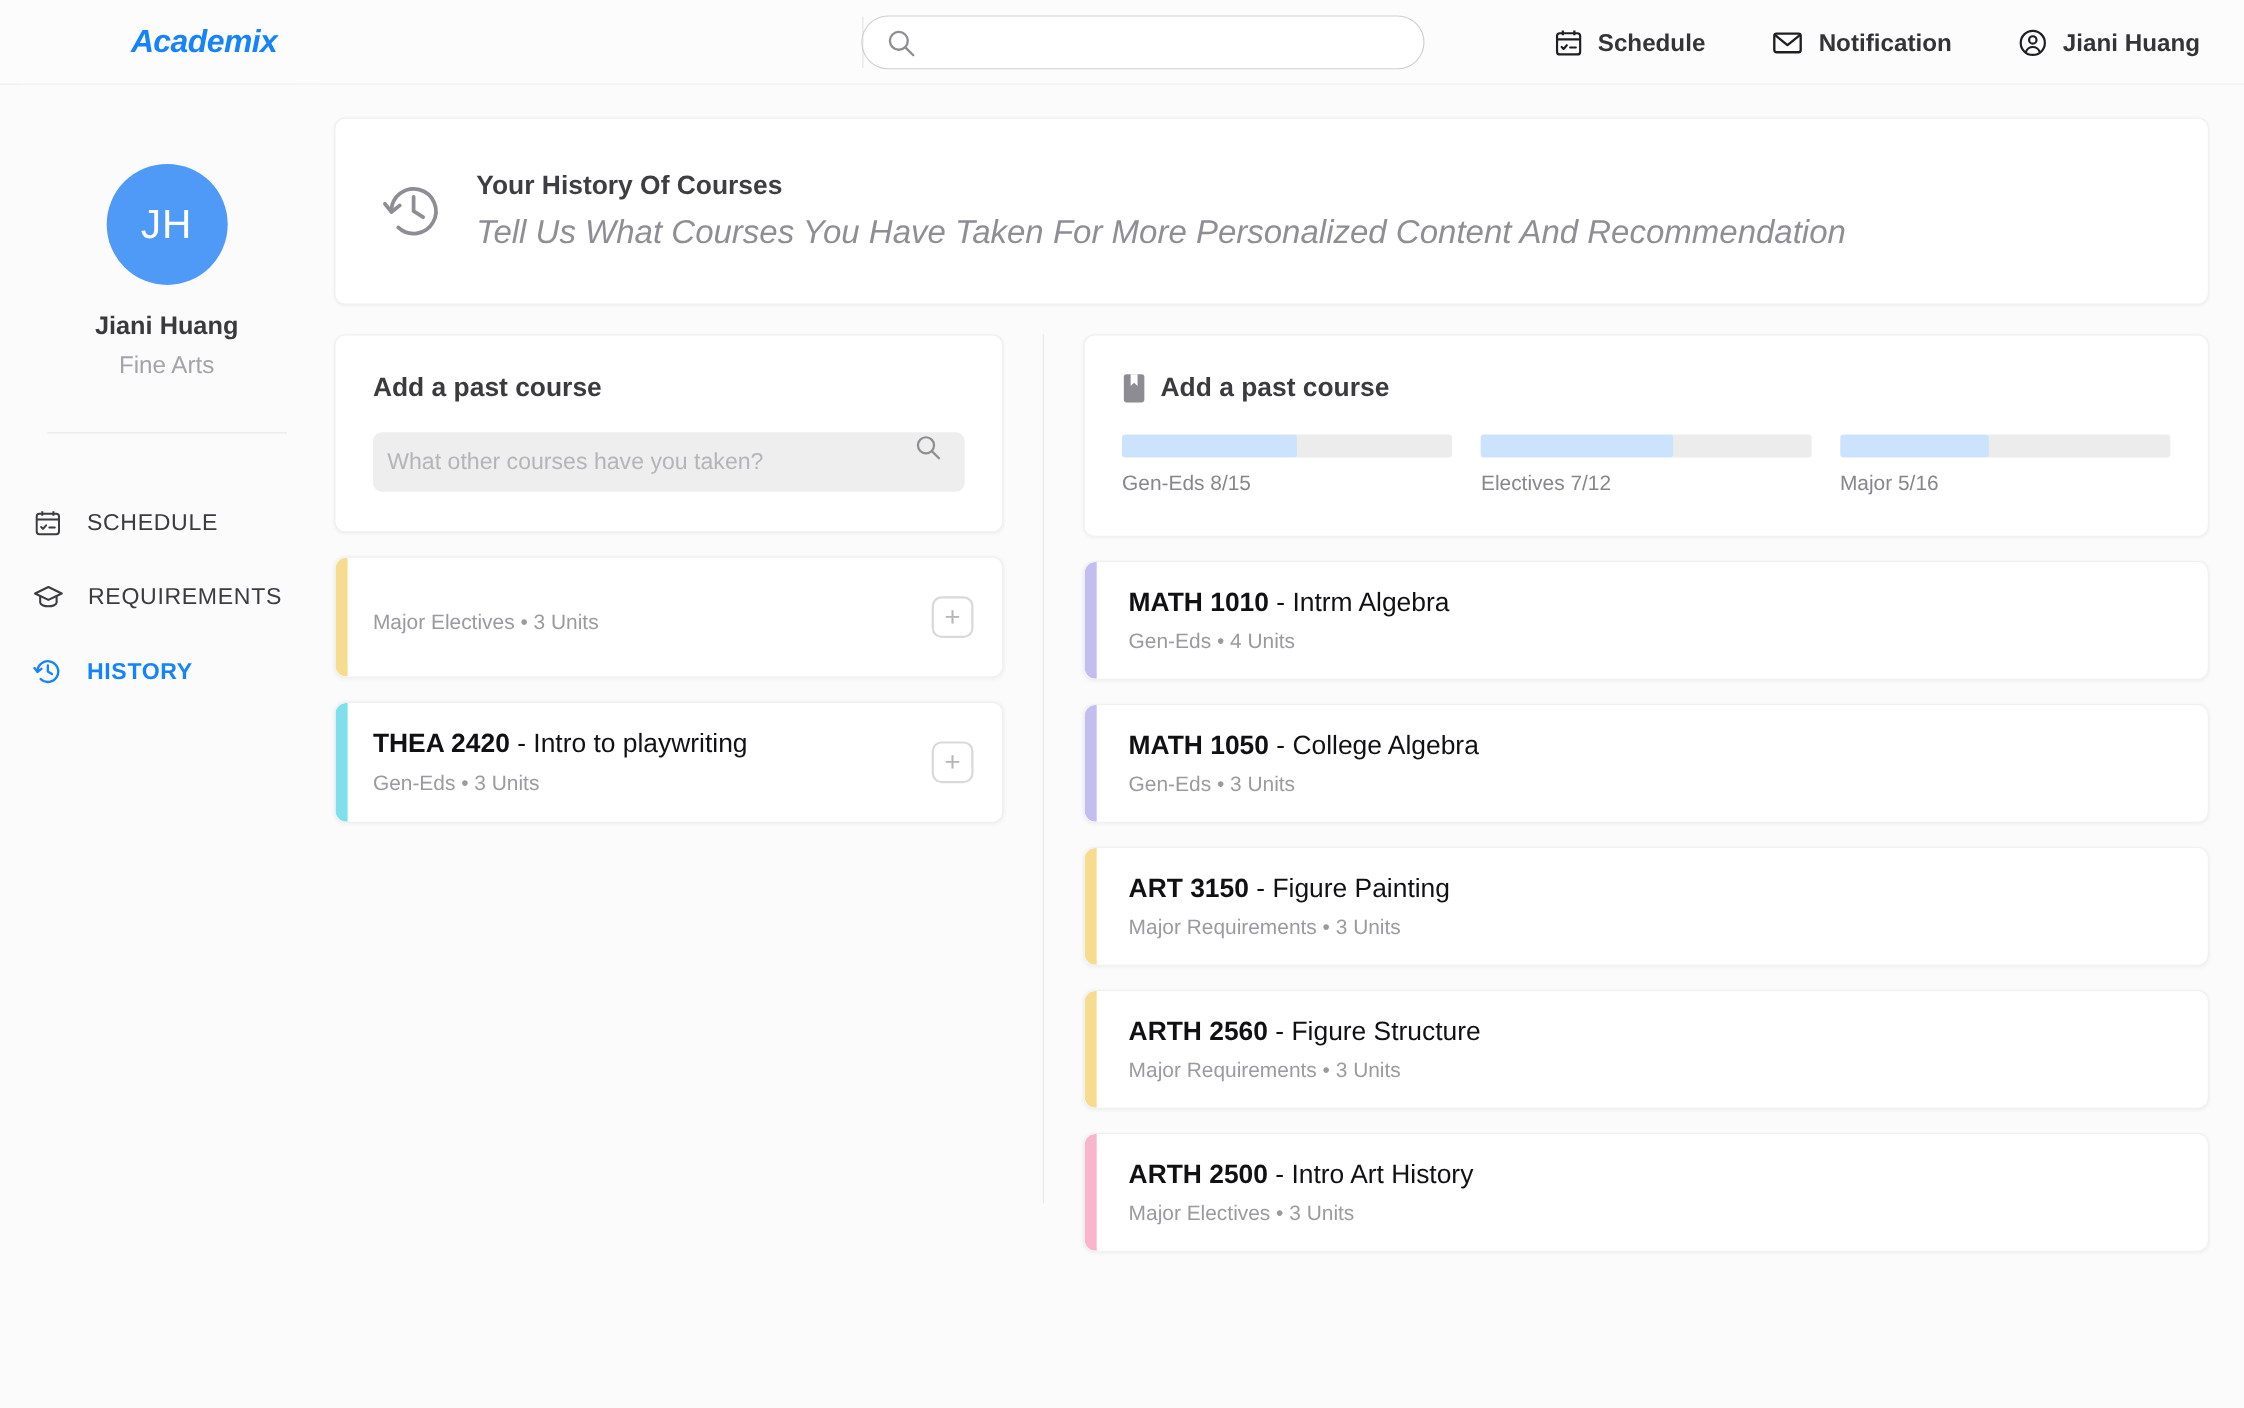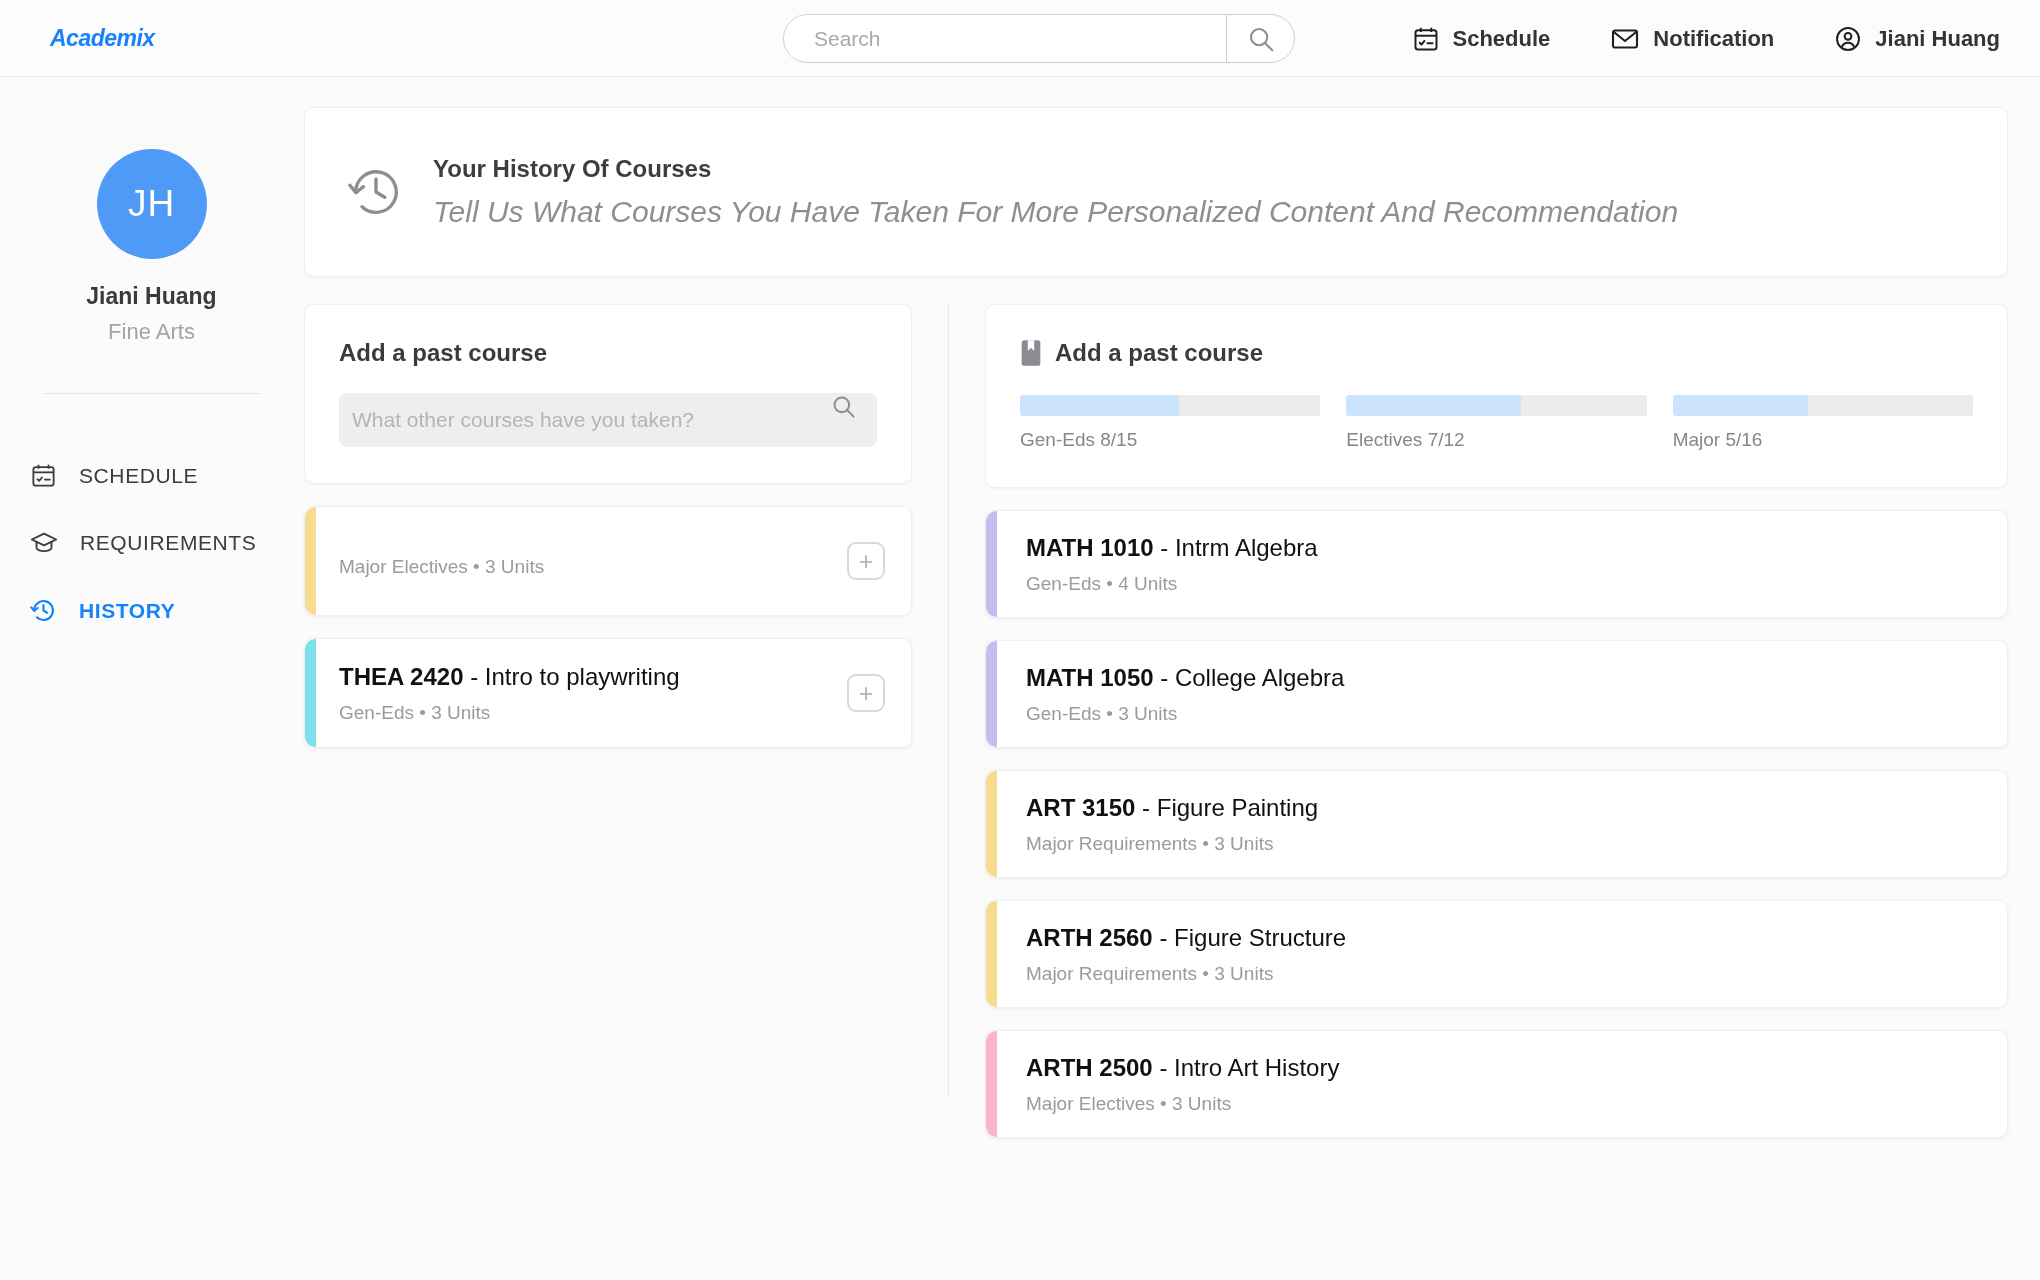--- a/index.html
+++ b/index.html
@@ -13,23 +13,23 @@
 
   
   .header {
     height: 77px; width: 100%;
     background: #fcfcfd;
     border-bottom: 1px solid #ececed;
     display: flex; align-items: center;
     position: relative;
   }
   .logo {
-    font-size: 23px; font-weight: bold; font-style: italic;
+    font-size: 29px; font-weight: bold; font-style: italic;
     color: #1683fb; letter-spacing: -0.5px;
-    margin-left: 50px; width: 220px;
+    margin-left: 32px; width: 220px; text-align: right;
   }
   .search-wrap {
     position: absolute; left: 783px; top: 14px;
     width: 512px; height: 49px;
     border: 1.5px solid #cfcfd2; border-radius: 26px;
     background: #ffffff; display: flex; align-items: center;
   }
   .search-input {
     flex: 1; border: none; outline: none; background: transparent;
     font-size: 21px; color: #555; font-family: "Liberation Sans", sans-serif;
@@ -174,21 +174,20 @@
 </style>
 </head>
 <body>
 
 <div class="app">
 
   <div class="header">
     <div class="logo">Academix</div>
 
     <div class="search-wrap">
-      <input class="search-input" type="text" placeholder="Search" style="">
       <div class="search-btn">
         <span>
           <svg width="30" height="30" viewBox="0 0 24 24" fill="none" stroke="#8e8e93" stroke-width="1.7">
             <circle cx="10.5" cy="10.5" r="6.5"></circle>
               <line x1="15.4" y1="15.4" x2="21" y2="21" stroke-linecap="round"></line>
           </svg>
         </span>
       </div>
     </div>
 

